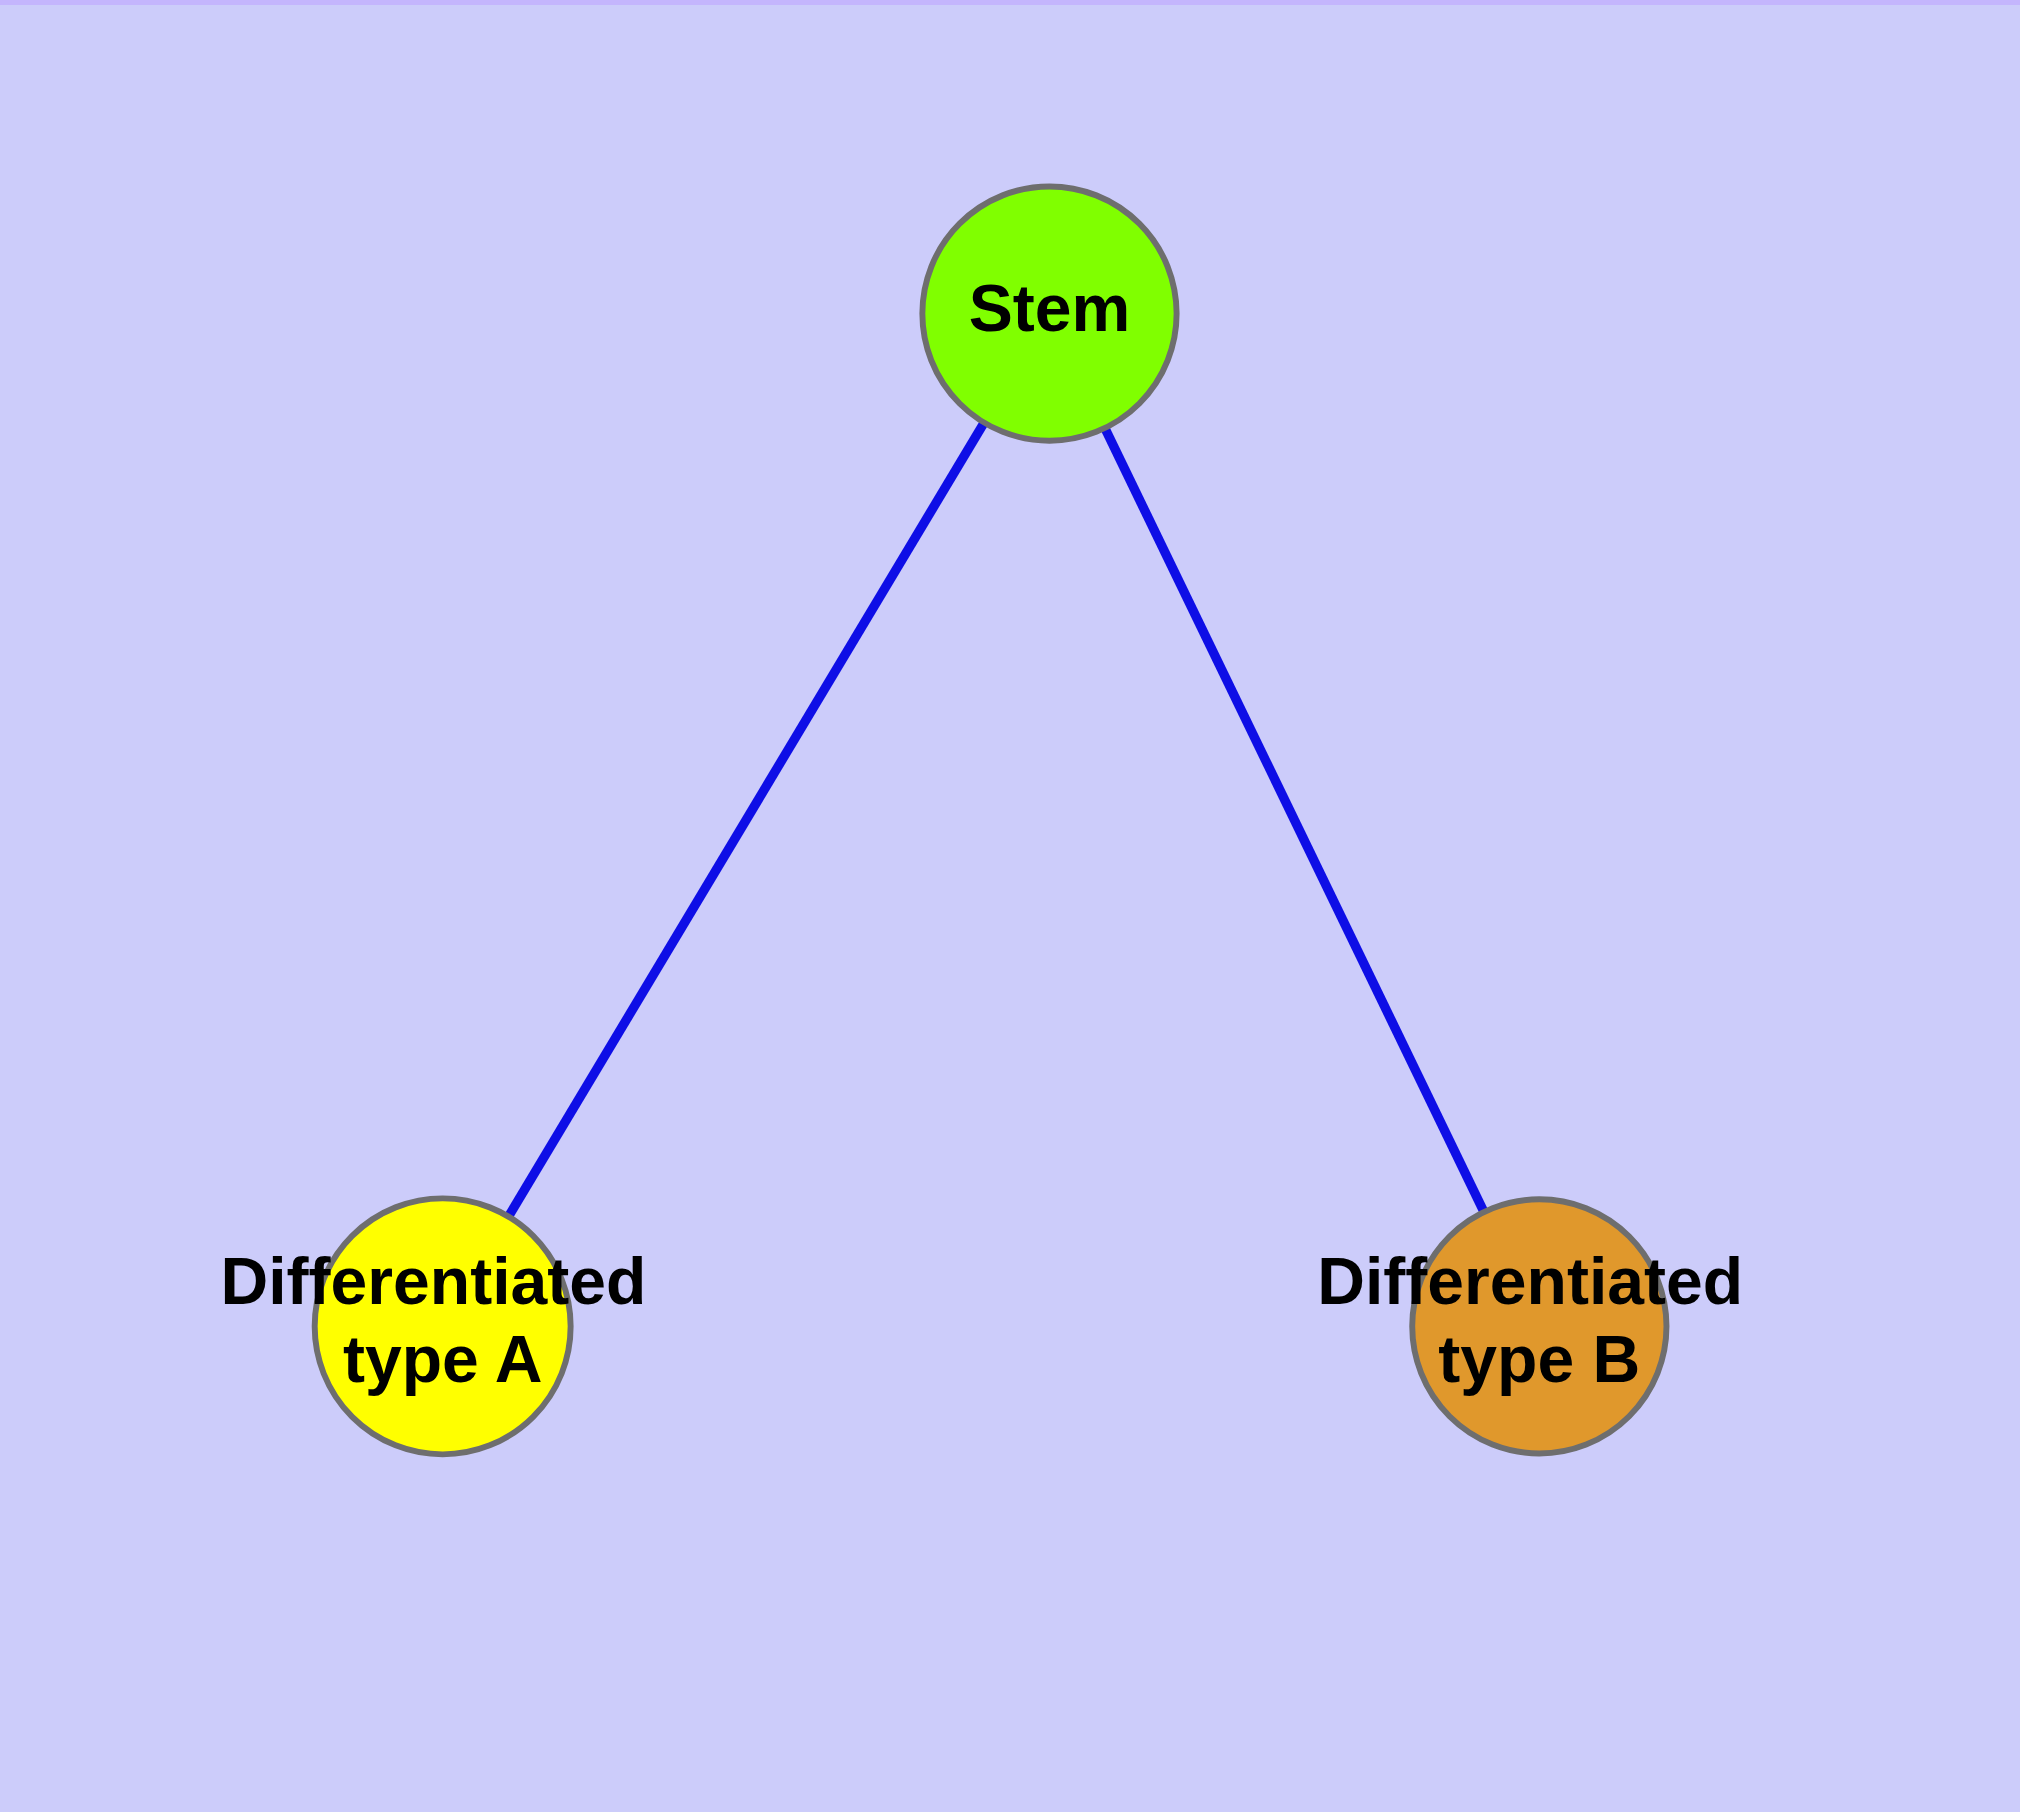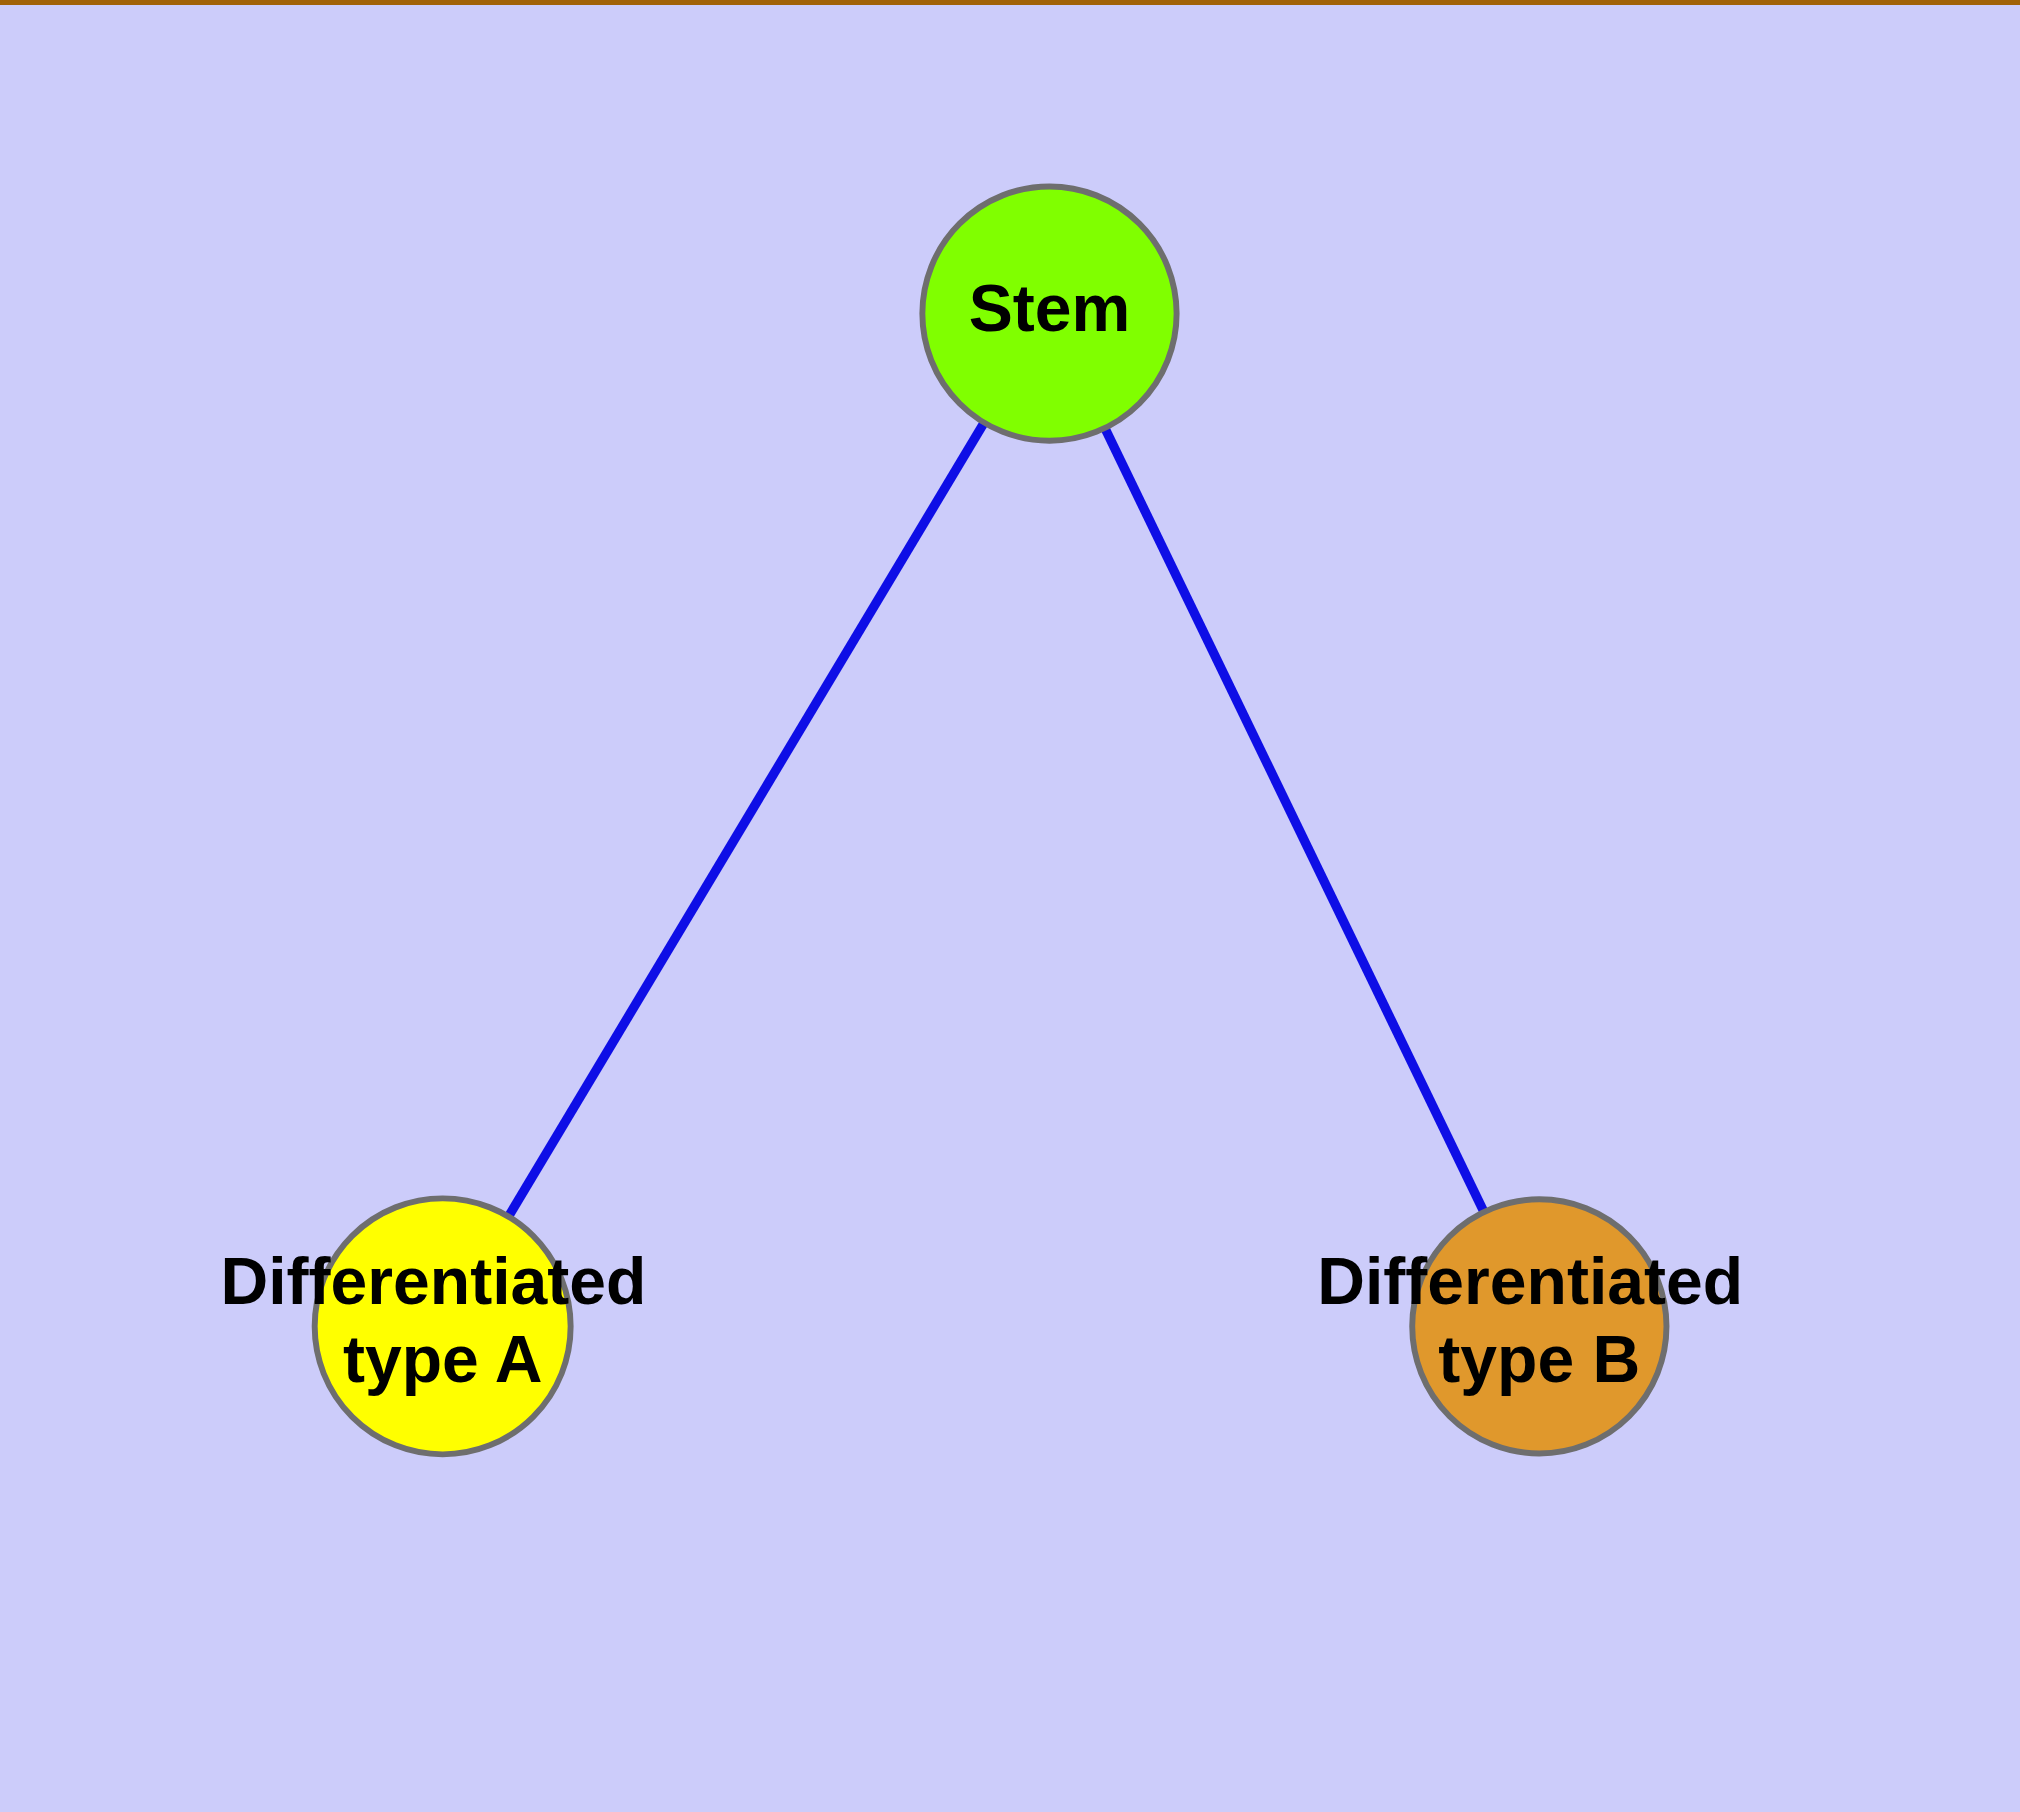--- a/index.html
+++ b/index.html
@@ -43,21 +43,21 @@
     font-weight: bold;
     fill: #000000;
     text-anchor: middle;
     dominant-baseline: middle;
     paint-order: normal;
   }
 </style>
 </head>
 <body>
 
-<div id="canvas" style="background: #a16207;">
+<div id="canvas" style="background: #c4b5fd;">
 
   <div id="plot-background" style="background: rgb(204, 204, 250);"></div>
 
   <svg id="graph-svg" viewBox="0 0 2384 2138">
 
     <g>
       <line class="graph-edge" x1="1160.904823972765" y1="498.6714180901479" x2="599.6091438674166" y2="1435.4707724559178" stroke="#0e0ee6" stroke-width="11"></line>
       <line class="graph-edge" x1="1303.313463240199" y1="505.03389026304154" x2="1750.686536759801" y2="1429.9661097369585" stroke="#0e0ee6" stroke-width="11"></line>
     </g>
 

